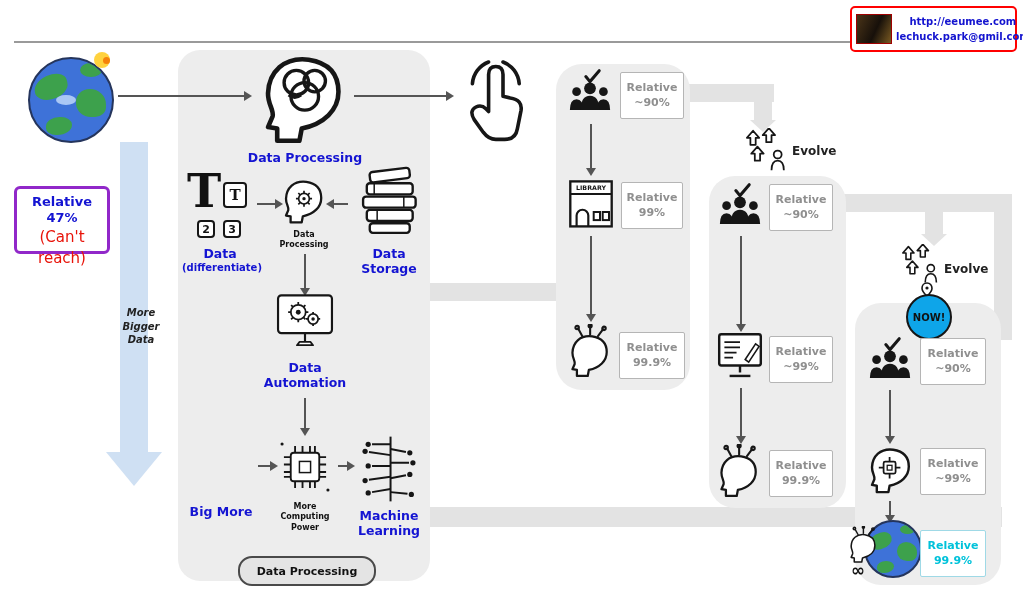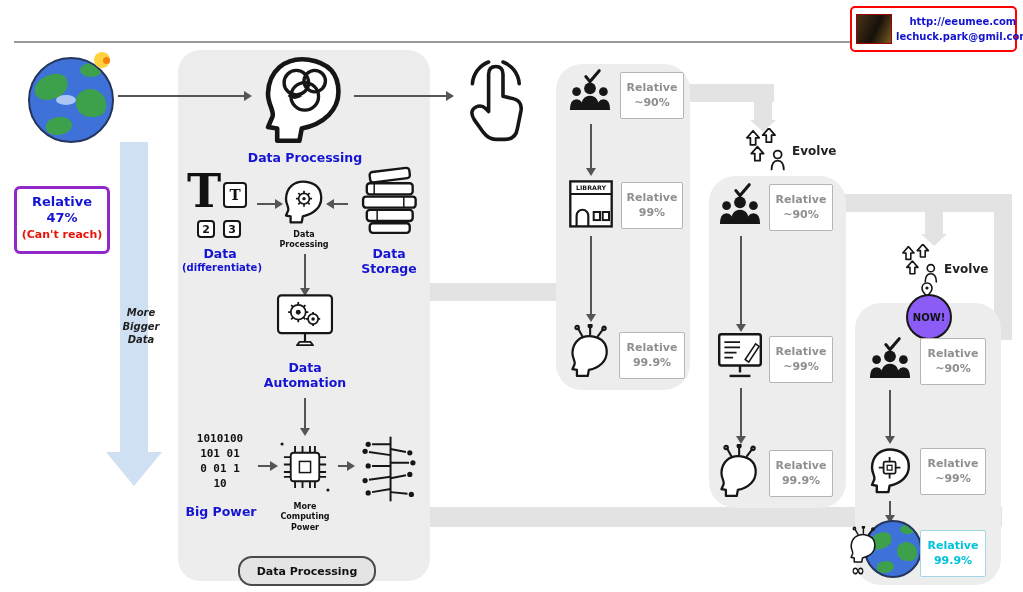--- a/index.html
+++ b/index.html
@@ -32,33 +32,33 @@
   .thumb{width:34px;height:28px;border:1px solid #a00000;background:linear-gradient(115deg,#4a3418,#17100a 55%,#7a5a22);flex:0 0 auto;}
   .contact-lines{flex:1;text-align:center;font-size:10px;font-weight:bold;color:#1313cf;line-height:1.5;}
   
   .earth{position:absolute;border-radius:50%;background:#3e72d8;overflow:hidden;border:2.5px solid #25355c;box-sizing:border-box;}
   .land{position:absolute;background:#3da14c;}
   .sun{position:absolute;border-radius:50%;background:#ffd23e;}
   .sundot{position:absolute;border-radius:50%;background:#f5820b;}
   
   .absbox{position:absolute;background:#fff;border:3px solid #9128c9;border-radius:6px;text-align:center;padding-top:5px;box-sizing:border-box;}
   .absbox .l1,.absbox .l2{color:#1414d2;font-weight:bold;font-size:13px;line-height:1.25;}
-  .absbox .l3{color:#e81309;font-weight:bold;font-size:11px;line-height:1.4;}
+  .absbox .l3{color:#e81309;font-weight:normal;font-size:15px;line-height:1.4;}
   
   .bluearrow-shaft{position:absolute;background:#cfe0f3;}
   .bluearrow-head{position:absolute;width:0;height:0;border-left:28px solid transparent;border-right:28px solid transparent;border-top:34px solid #cfe0f3;}
   .more-label{position:absolute;font-size:10px;font-style:italic;font-weight:600;color:#222;text-align:center;white-space:pre-line;line-height:1.35;}
   
   .bigT{position:absolute;font-family:"DejaVu Serif",serif;font-weight:bold;font-size:46px;line-height:1;color:#111;}
   .numbox{position:absolute;border:2.5px solid #161616;border-radius:4px;background:#fff;display:flex;align-items:center;justify-content:center;font-weight:bold;color:#111;box-sizing:border-box;}
   
   .pill{position:absolute;background:#e4e4e4;border:2px solid #4a4a4a;border-radius:14px;display:flex;align-items:center;justify-content:center;
         font-size:11px;font-weight:bold;color:#111;cursor:pointer;}
   
-  .nowbadge{position:absolute;background:#8b5cf6;border:2.5px solid #161616;border-radius:50%;display:flex;align-items:center;justify-content:center;
+  .nowbadge{position:absolute;background:#0ea5e9;border:2.5px solid #161616;border-radius:50%;display:flex;align-items:center;justify-content:center;
             font-size:10px;font-weight:bold;color:#111;box-sizing:border-box;}
   .evolve-label{position:absolute;font-size:12px;font-weight:600;color:#222;}
   .infinity{position:absolute;font-size:17px;font-weight:bold;color:#111;}
   svg{display:block;}
 </style>
 </head>
 <body>
 
 <div class="canvas">
 
@@ -209,25 +209,21 @@
       </g>
       <circle cx="40" cy="30" r="3.6" fill="#161616"></circle>
       <circle cx="62" cy="40" r="2.6" fill="#161616"></circle>
       <path d="M50 61 V74" stroke="#161616" stroke-width="3.2"></path>
       <path d="M42 74 L38 79 H62 L58 74 Z" fill="#fff" stroke="#161616" stroke-width="2.6" stroke-linejoin="round"></path>
     </svg>
   </div>
   <div class="blue-label" style="left:260px;top:360px;width:90px;">Data
 Automation</div>
 
-  <div class="binary" style="left:182px;top:432px;width:76px;">1010100
-101 01
-0 01 1
-10</div>
-  <div class="blue-label" style="left:182px;top:504px;width:78px;">Big Power</div>
+  <div class="blue-label" style="left:182px;top:504px;width:78px;">Big More</div>
 
   <div class="abs" style="left:274px;top:436px;">
     <svg viewBox="0 0 100 100" width="62" height="62">
       <g fill="none" stroke="#161616" stroke-width="3">
         <rect x="27" y="27" width="46" height="46" rx="5" fill="#fff"></rect>
         <rect x="41" y="41" width="18" height="18" stroke-width="2.4"></rect>
         <path d="M34 27 V16 M46 27 V16 M58 27 V16 M66 27 V16 M34 73 V84 M46 73 V84 M58 73 V84 M66 73 V84 M27 34 H16 M27 46 H16 M27 58 H16 M27 66 H16 M73 34 H84 M73 46 H84 M73 58 H84 M73 66 H84"></path>
       </g>
       <circle cx="13" cy="13" r="2.5" fill="#161616"></circle>
       <circle cx="87" cy="87" r="2.5" fill="#161616"></circle>
@@ -250,20 +246,22 @@
           <circle cx="23" cy="44" r="3.4"></circle>
         <circle cx="19" cy="63" r="3.4"></circle>
           <circle cx="23" cy="79" r="3.4"></circle>
         <circle cx="77" cy="27" r="3.4"></circle>
           <circle cx="81" cy="40" r="3.4"></circle>
           <circle cx="77" cy="55" r="3.4"></circle>
           <circle cx="79" cy="81" r="3.4"></circle>
       </g>
     </svg>
   </div>
+  <div class="blue-label" style="left:344px;top:508px;width:90px;">Machine
+Learning</div>
 
   <div class="pill" style="left:238px;top:556px;width:134px;height:26px;">Data Processing</div>
 
   <div class="abs" style="left:458px;top:52px;">
     <svg viewBox="0 0 80 100" width="72" height="92">
       <path d="M16 34 A28 28 0 0 1 34 10" fill="none" stroke="#161616" stroke-width="4" stroke-linecap="round"></path>
       <path d="M50 10 A28 28 0 0 1 68 34" fill="none" stroke="#161616" stroke-width="4" stroke-linecap="round"></path>
       <path d="M34 58 L34 24 Q34 15 42 15 Q50 15 50 24 L50 48 L58 50 Q72 52 70 64 L66 84 Q64 96 52 96 L42 96 Q34 96 28 88 L18 74 Q12 64 20 60 Q26 57 31 62 L34 65 Z" fill="#fff" stroke="#161616" stroke-width="4" stroke-linejoin="round"></path>
     </svg>
   </div>

